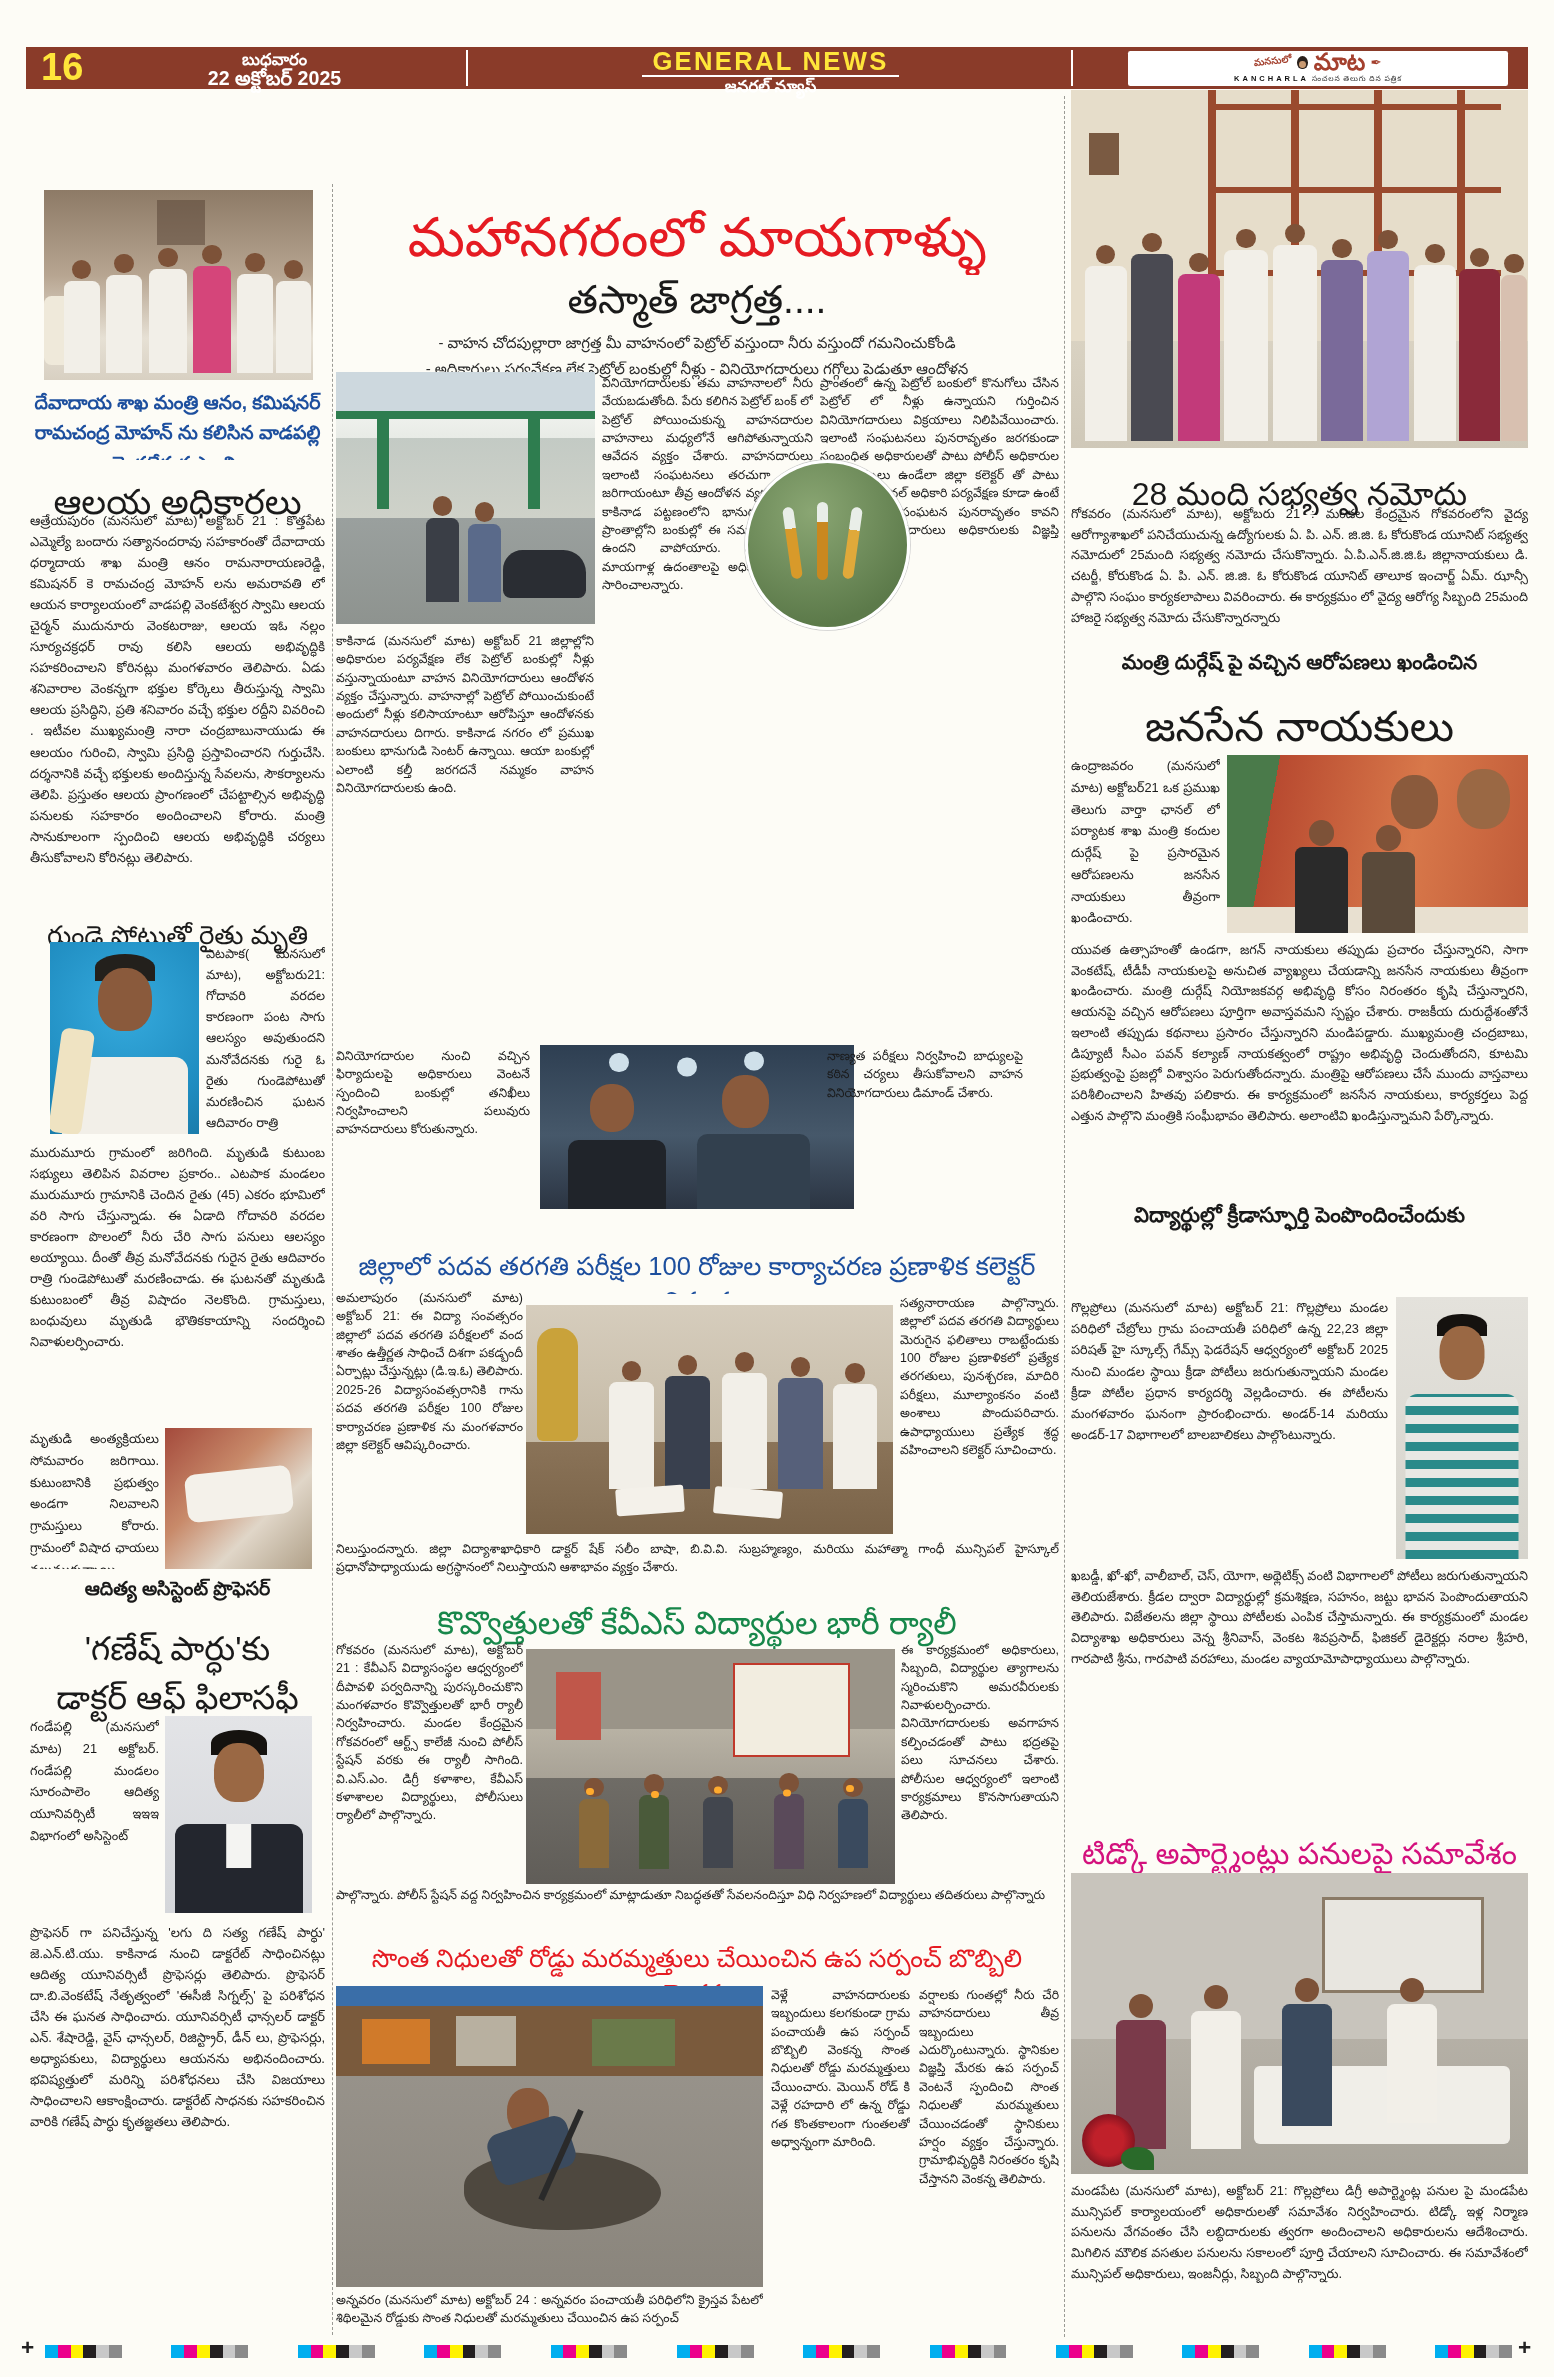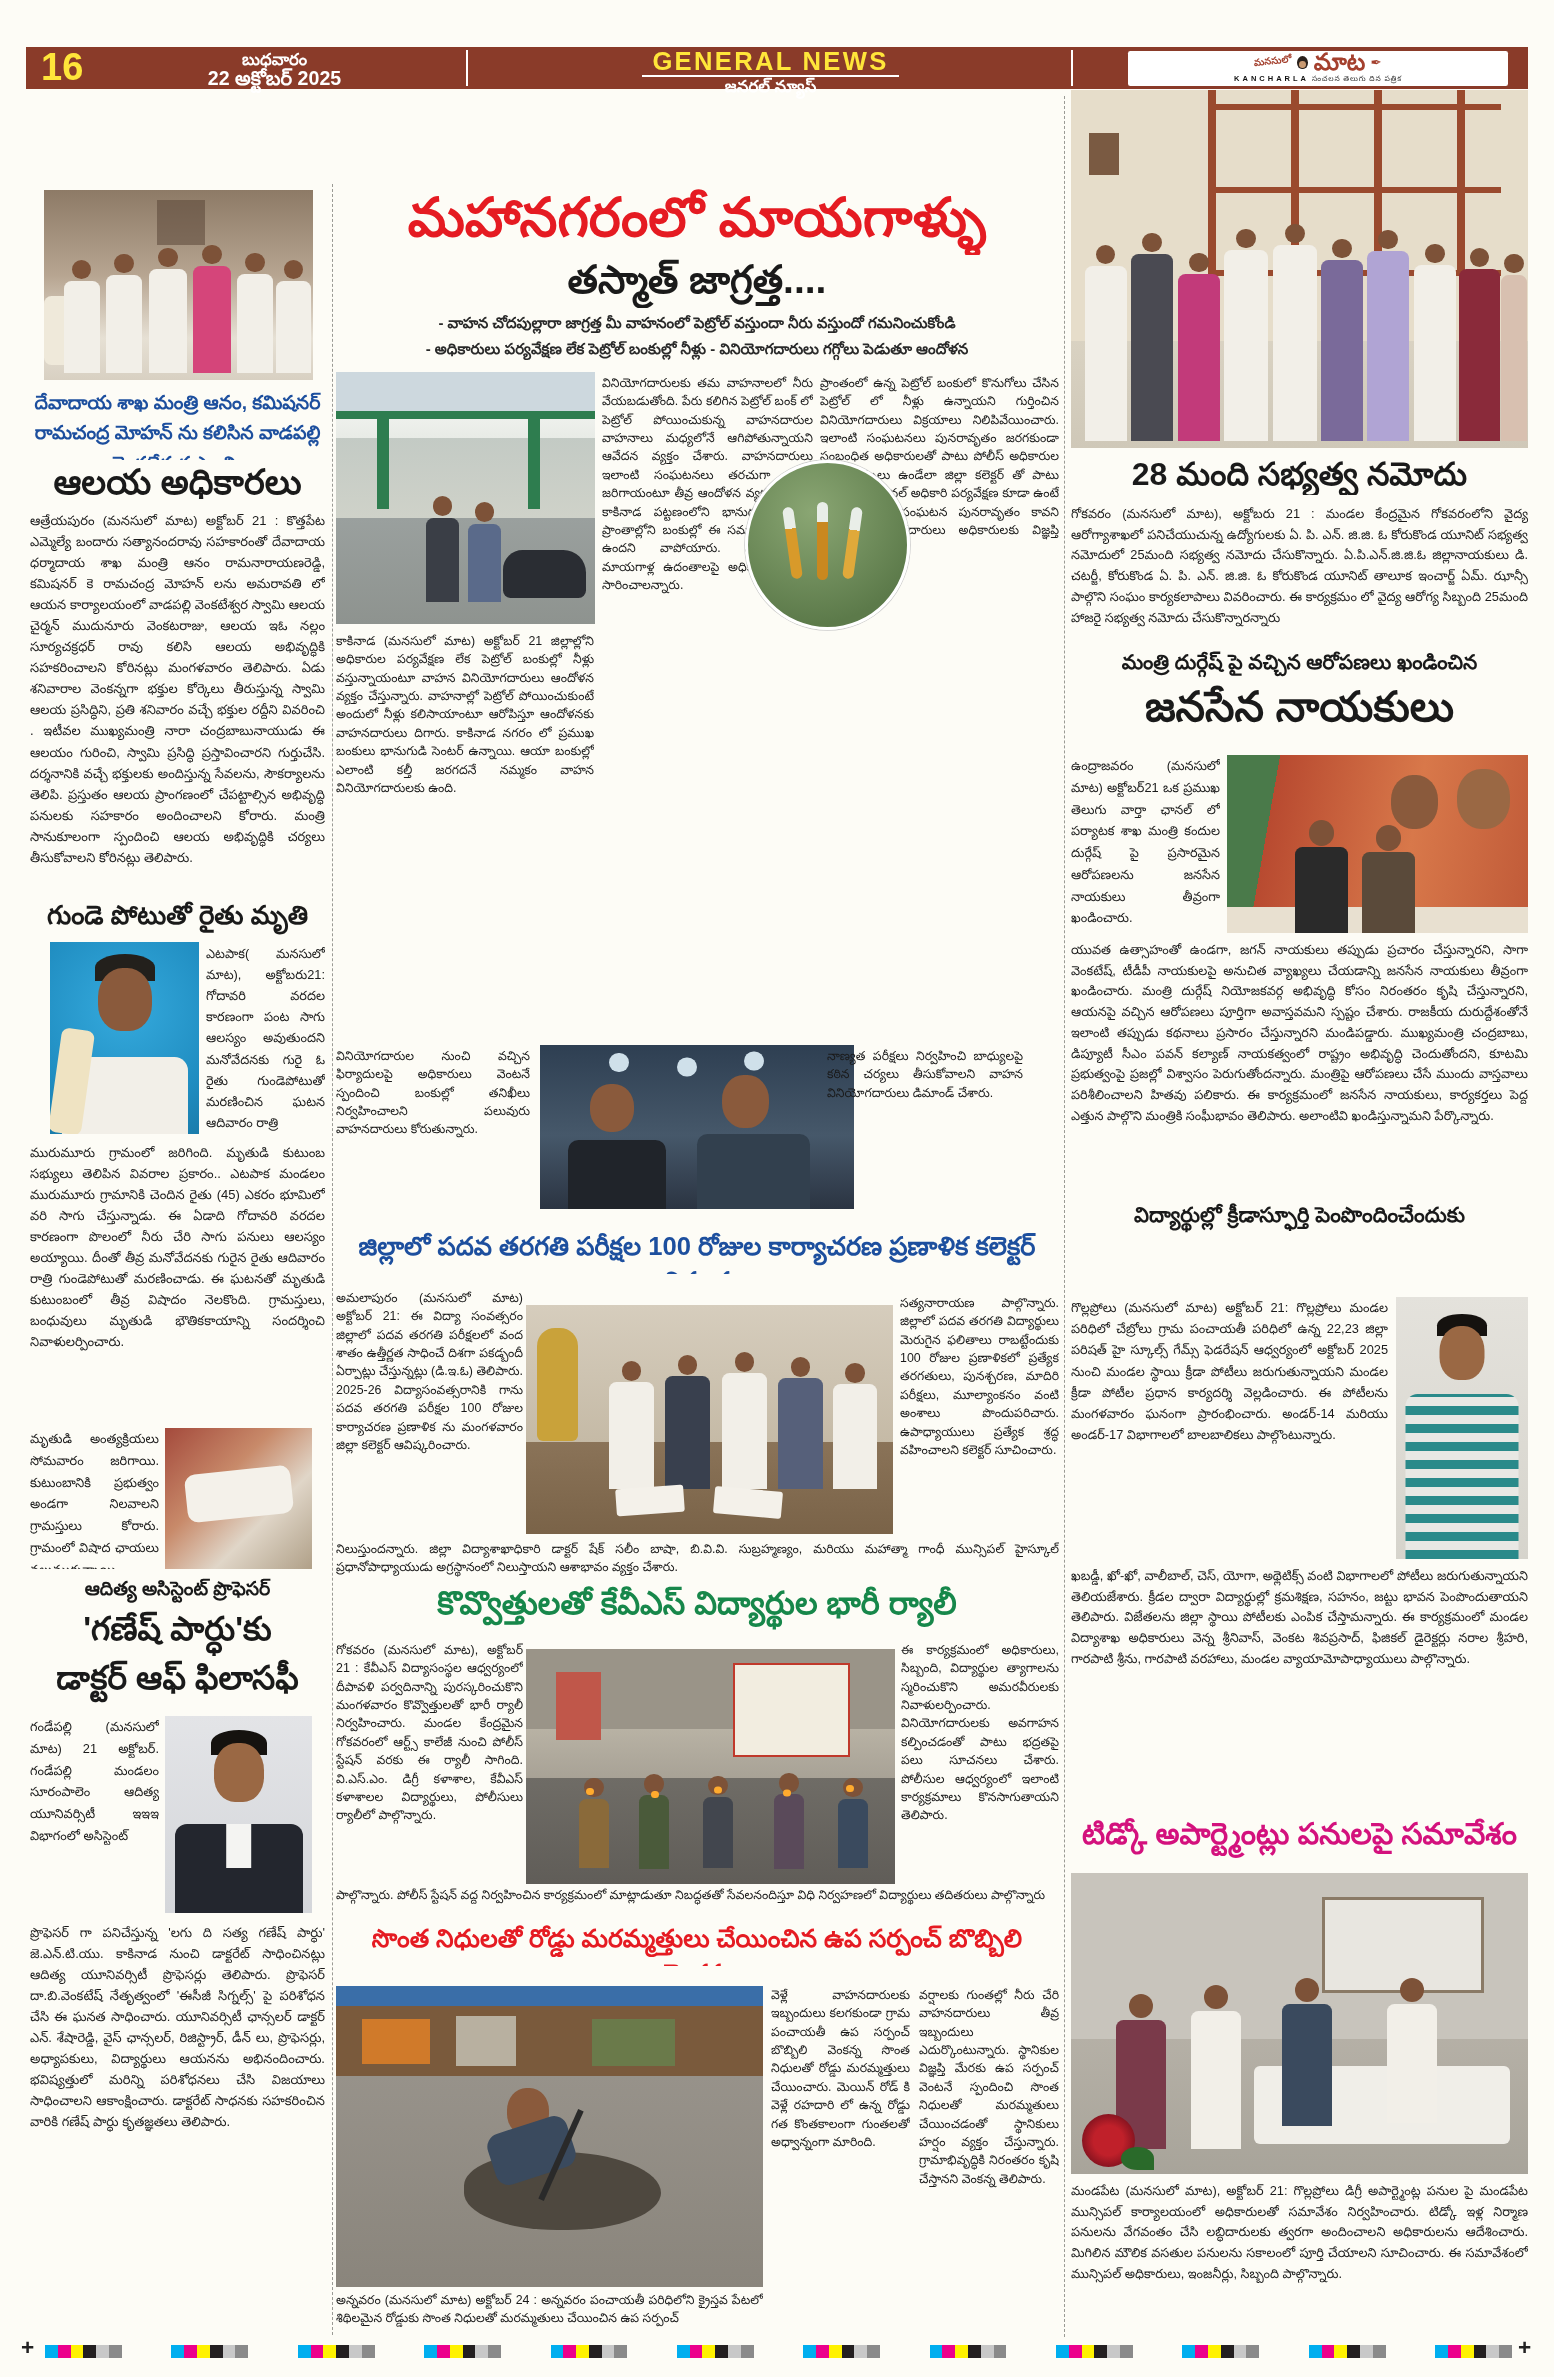--- a/index.html
+++ b/index.html
@@ -3,21 +3,21 @@
 <meta charset="utf-8">
 <style>
   html,body{margin:0;padding:0;background:#e8e8e4;}
   .page{position:relative;width:1555px;height:2377px;background:#fdfcf6;margin:0 auto;overflow:hidden;
         font-family:"Liberation Sans",sans-serif;color:#1a1a1a;}
   .abs{position:absolute;}
   .c{text-align:center;}
   .just{text-align:justify;}
   .txt{overflow:hidden;font-size:12.8px;line-height:1.5;}
   .txt-s{overflow:hidden;font-size:12.4px;line-height:1.48;}
-  .hl{font-weight:bold;overflow:hidden;}
+  .hl{font-weight:normal;overflow:hidden;margin-top:20px;}
   .photo{position:absolute;overflow:hidden;background:#b8b0a4;}
   .fig{position:absolute;bottom:7.5px;}
   .fig .head{width:19.6px;height:19.6px;border-radius:50%;background:#7d5238;margin:0 auto 1.5px;}
   .fig .tors{height:calc(100% - 21px);border-radius:7.5px 7.5px 0 0;background:#f2efe8;}
   
   .topbar{position:absolute;left:26px;top:47px;width:1502px;height:42px;background:#8a3b29;}
   .pageno{position:absolute;left:15px;top:-1.5px;font-size:38px;font-weight:bold;color:#ffe63a;}
   .daydate{position:absolute;left:98px;top:3px;width:301px;text-align:center;color:#fff;line-height:1.1;}
   .daydate .d1{font-size:16.5px;font-weight:bold;}
   .daydate .d2{font-size:19.6px;font-weight:bold;}

